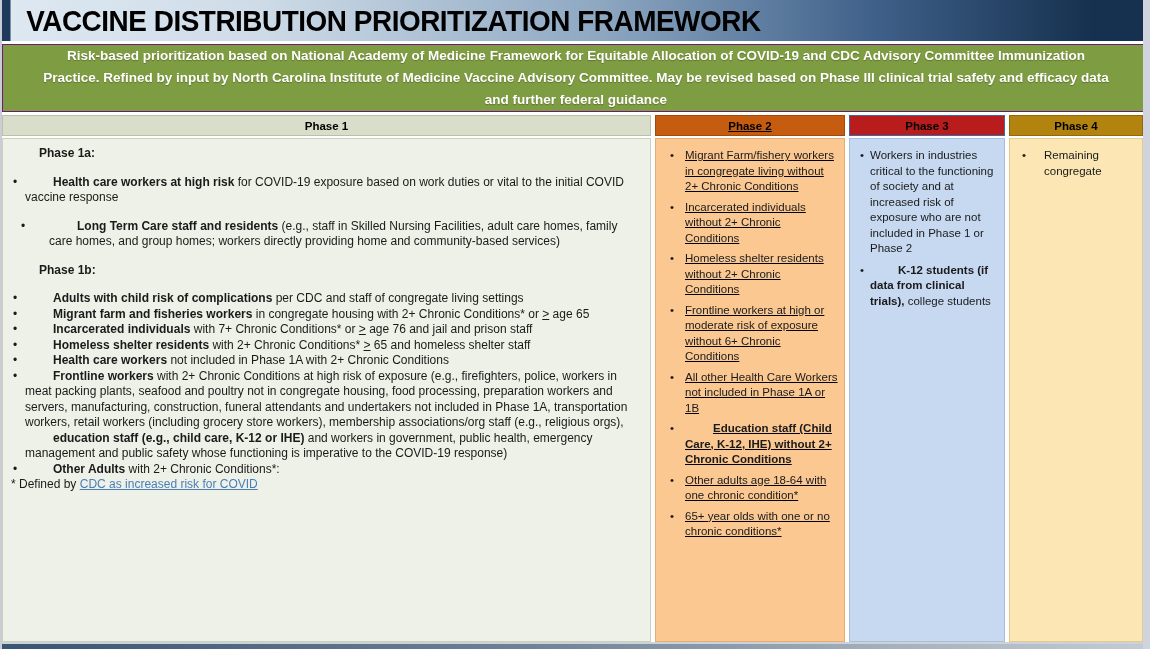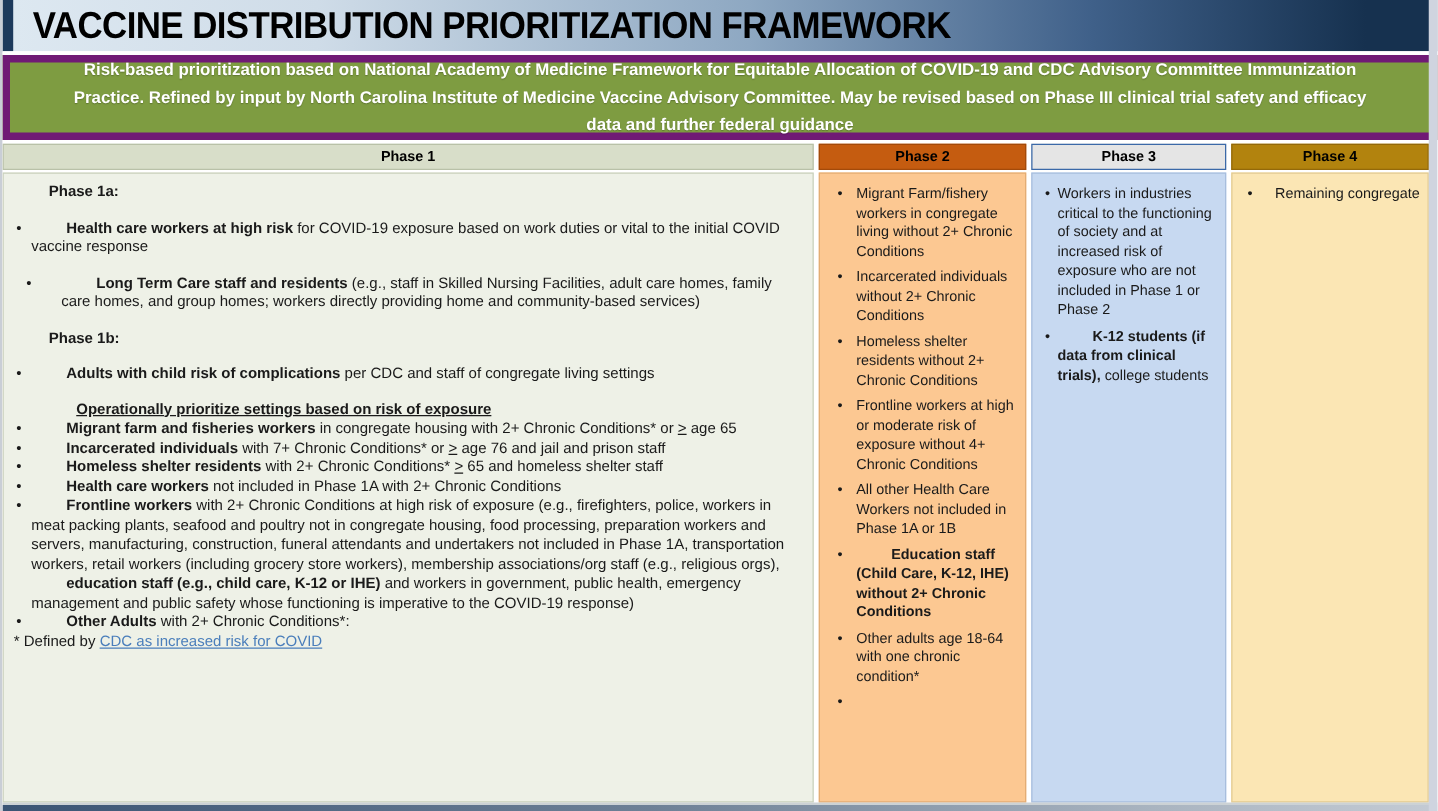--- a/index.html
+++ b/index.html
@@ -16,38 +16,38 @@
     display:flex; align-items:center;
   }
   .title-bar h1 {
     color:#000; font-size:30px; font-weight:bold; white-space:nowrap;
     letter-spacing:-0.5px; transform:scaleX(0.93); transform-origin:left center;
     padding-left:26px;
   }
   .gap-row { height:3px; background:#fff; }
   
   .banner {
-    height:68px; background:#7e9c41; border:6px solid #701a75;
+    height:68px; background:#7e9c41; border:1px solid #701a75;
     display:flex; align-items:center; justify-content:flex-start;
   }
   .banner .banner-text {
     color:#fff; font-weight:bold; font-size:13.5px; line-height:22px;
     text-align:center; padding:0 38px; text-shadow:0 1px 1px rgba(0,0,0,0.25);
   }
   
   .phases { display:flex; gap:4px; height:527px; padding-right:7px; background:#fff; }
   .col { display:flex; flex-direction:column; }
-  .col-1 { width:649px; } .col-2 { width:166px; } .col-3 { width:156px; } .col-4 { flex:1; }
+  .col-1 { width:649px; } .col-2 { width:190px;text-decoration:underline; } .col-3 { width:156px; } .col-4 { flex:1; }
   .col-header {
     height:21px; text-align:center; font-weight:bold; font-size:11.5px;
     color:#000; line-height:21px; margin-bottom:2px; border:1px solid rgba(0,0,0,0.15);
   }
   .col-1 .col-header { background:#d8dec9; border-color:#b9c1a8; }
   .col-2 .col-header { background:#c55c10; border-color:#a34a0a; }
-  .col-3 .col-header { background:#e5e5e5; border-color:#3b69a8; }
+  .col-3 .col-header { background:#b91c1c; border-color:#3b69a8; }
   .col-4 .col-header { background:#b2830e; border-color:#93690a; }
   .col-body { flex:1; border:1px solid rgba(0,0,0,0.12); overflow:hidden; }
   .col-1 .col-body { background:#eef1e7; border-color:#c9d0bc; padding:7px 10px 0 8px; }
   .col-2 .col-body { background:#fcc892; border-color:#e3ad74; padding:9px 6px 0 6px; }
   .col-3 .col-body { background:#c7d9f1; border-color:#a8bedd; padding:9px 5px 0 6px; }
   .col-4 .col-body { background:#fbe6b4; border-color:#e2ca92; padding:9px 5px 0 6px; }
   
   .item { position:relative; color:#1a1a1a; }
   .bold { font-weight:bold;padding-left:28px; }
   .ul { text-decoration:underline; }
@@ -106,41 +106,40 @@
 
   <div class="phases">
     <div class="col col-1">
       <div class="col-header">Phase 1</div>
       <div class="col-body">
           <div class="item heading"><span class="bold">Phase 1a:</span></div>
           <div class="item bullet gap"><span class="marker">•</span><span class="bold">Health care workers at high risk</span><span> for COVID-19 exposure based on work duties or vital to the initial COVID vaccine response</span></div>
           <div class="item bullet wide gap"><span class="marker">•</span><span class="bold">Long Term Care staff and residents</span><span> (e.g., staff in Skilled Nursing Facilities, adult care homes, family care homes, and group homes; workers directly providing home and community-based services)</span></div>
           <div class="item heading gap"><span class="bold">Phase 1b:</span></div>
           <div class="item bullet gap"><span class="marker">•</span><span class="bold">Adults with child risk of complications</span><span> per CDC and staff of congregate living settings</span></div>
-          <div class="item subheading gap"><span class="bold ul">Operationally prioritize settings based on risk of exposure</span></div>
           <div class="item bullet"><span class="marker">•</span><span class="bold">Migrant farm and fisheries workers</span><span> in congregate housing with 2+ Chronic Conditions* or </span><span class="ul">&gt;</span><span> age 65</span></div>
           <div class="item bullet"><span class="marker">•</span><span class="bold">Incarcerated individuals</span><span> with 7+ Chronic Conditions* or </span><span class="ul">&gt;</span><span> age 76 and jail and prison staff</span></div>
           <div class="item bullet"><span class="marker">•</span><span class="bold">Homeless shelter residents</span><span> with 2+ Chronic Conditions* </span><span class="ul">&gt;</span><span> 65 and homeless shelter staff</span></div>
           <div class="item bullet"><span class="marker">•</span><span class="bold">Health care workers</span><span> not included in Phase 1A with 2+ Chronic Conditions</span></div>
           <div class="item bullet"><span class="marker">•</span><span class="bold">Frontline workers</span><span> with 2+ Chronic Conditions at high risk of exposure (e.g., firefighters, police, workers in meat packing plants, seafood and poultry not in congregate housing, food processing, preparation workers and servers, manufacturing, construction, funeral attendants and undertakers not included in Phase 1A, transportation workers, retail workers (including grocery store workers), membership associations/org staff (e.g., religious orgs), </span><span class="bold">education staff (e.g., child care, K-12 or IHE)</span><span> and workers in government, public health, emergency management and public safety whose functioning is imperative to the COVID-19 response)</span></div>
           <div class="item bullet"><span class="marker">•</span><span class="bold">Other Adults</span><span> with 2+ Chronic Conditions*:</span></div>
           <div class="item footnote"><span>* Defined by </span><span class="link">CDC as increased risk for COVID</span></div>
         </div>
     </div>
     <div class="col col-2">
       <div class="col-header">Phase 2</div>
       <div class="col-body">
           <div class="item bullet"><span class="marker">•</span><span>Migrant Farm/fishery workers in congregate living without 2+ Chronic Conditions</span></div>
           <div class="item bullet"><span class="marker">•</span><span>Incarcerated individuals without 2+ Chronic Conditions</span></div>
           <div class="item bullet"><span class="marker">•</span><span>Homeless shelter residents without 2+ Chronic Conditions</span></div>
-          <div class="item bullet"><span class="marker">•</span><span>Frontline workers at high or moderate risk of exposure without 4+ Chronic Conditions</span></div>
+          <div class="item bullet"><span class="marker">•</span><span>Frontline workers at high or moderate risk of exposure without 6+ Chronic Conditions</span></div>
           <div class="item bullet"><span class="marker">•</span><span>All other Health Care Workers not included in Phase 1A or 1B</span></div>
           <div class="item bullet"><span class="marker">•</span><span class="bold">Education staff (Child Care, K-12, IHE) without 2+ Chronic Conditions</span></div>
           <div class="item bullet"><span class="marker">•</span><span>Other adults age 18-64 with one chronic condition*</span></div>
-          <div class="item bullet"><span class="marker">•</span></div>
+          <div class="item bullet"><span class="marker">•</span><span>65+ year olds with one or no chronic conditions*</span></div>
         </div>
     </div>
     <div class="col col-3">
       <div class="col-header">Phase 3</div>
       <div class="col-body">
           <div class="item bullet"><span class="marker">•</span><span>Workers in industries critical to the functioning of society and at increased risk of exposure who are not included in Phase 1 or Phase 2</span></div>
           <div class="item bullet"><span class="marker">•</span><span class="bold">K-12 students (if data from clinical trials),</span><span> college students</span></div>
         </div>
     </div>
     <div class="col col-4">

